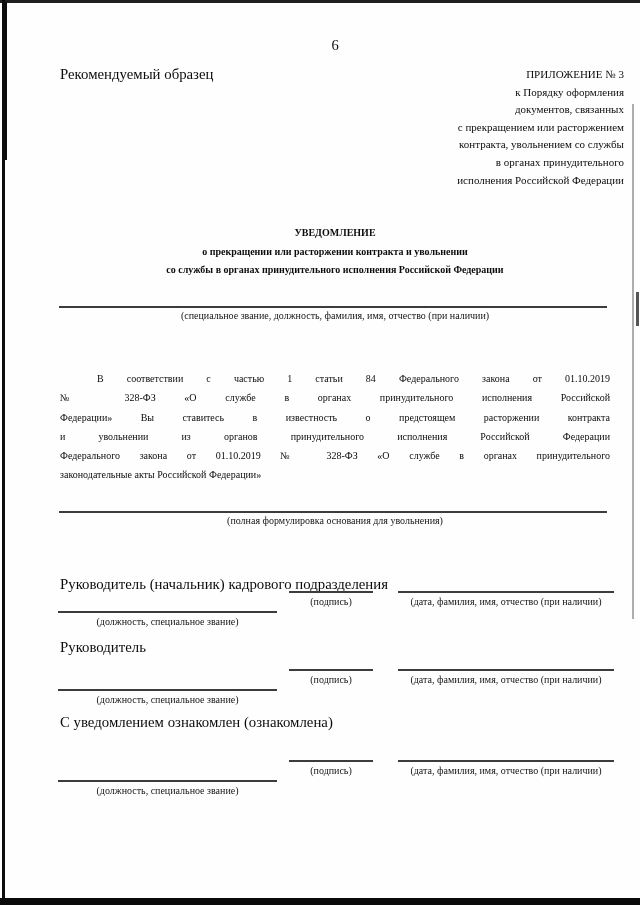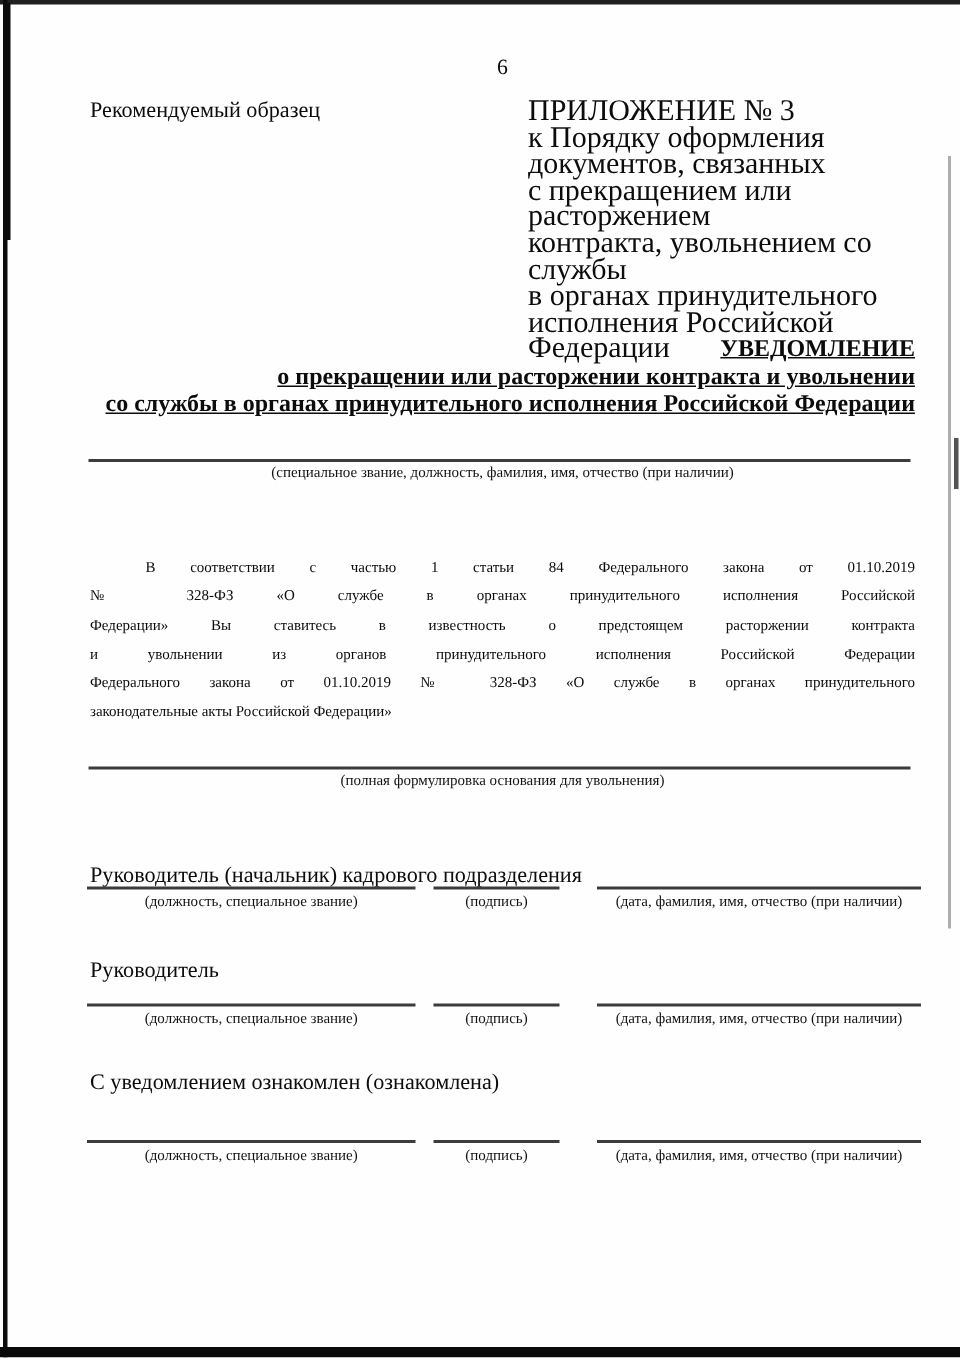--- a/index.html
+++ b/index.html
@@ -21,47 +21,47 @@
   .edge-bottom { top: 898px; left: 0; width: 640px; height: 7px; background: #0a0a0a; }
   .edge-right  { top: 104px; left: 632px; width: 2px; height: 515px; background: #8d8d8d; opacity: .72; }
   .edge-right-dash { top: 292px; left: 636px; width: 2.5px; height: 34px; background: #555; }
 
   .pagenum { top: 37px; left: 60px; width: 550px; text-align: center; font-size: 14.5px; }
 
   .recsample { top: 66px; left: 60px; font-size: 14.8px; }
 
   .appendix {
     top: 66px; left: 352px; width: 272px;
-    text-align: left; font-size: 20px; line-height: 17.6px;
+    text-align: right; font-size: 11px; line-height: 17.6px;
   }
 
   .title {
     top: 224px; left: 60px; width: 550px;
-    text-align: right; font-weight: bold;
-    font-size: 16px; line-height: 18.6px; text-decoration: underline;
+    text-align: center; font-weight: bold;
+    font-size: 10px; line-height: 18.6px;
   }
 
   .rule { height: 0; border-top: 2px solid #3c3c3c; }
   .rule-full { left: 59px; width: 548px; }
 
   .caption {
     font-size: 10px; text-align: center; white-space: nowrap; color: #141414;
   }
   .caption-full { left: 60px; width: 550px; }
 
   .bodytext { top: 337px; left: 60px; width: 550px; font-size: 10px; line-height: 19.25px; margin-top: 32px; }
   .jline { text-align: justify; text-align-last: justify; }
   .indent { padding-left: 37px; }
 
   .heading { left: 60px; font-size: 14.8px; }
 
   .sigrow { left: 58px; width: 556px; display: flex; }
   .sigcol { border-top: 2px solid #3c3c3c; padding-top: 3px; }
   .sigcol .caption { width: 100%; }
-  .c1 { width: 219px; }
+  .c1 { width: 219px; margin-top: 20px; }
   .c2 { width: 84px; margin-left: 12px; }
   .c3 { width: 216px; margin-left: 25px; }
 </style>
 </head>
 <body>
 
 <div class="sheet">
 
   <div class="abs pagenum">6</div>
 

